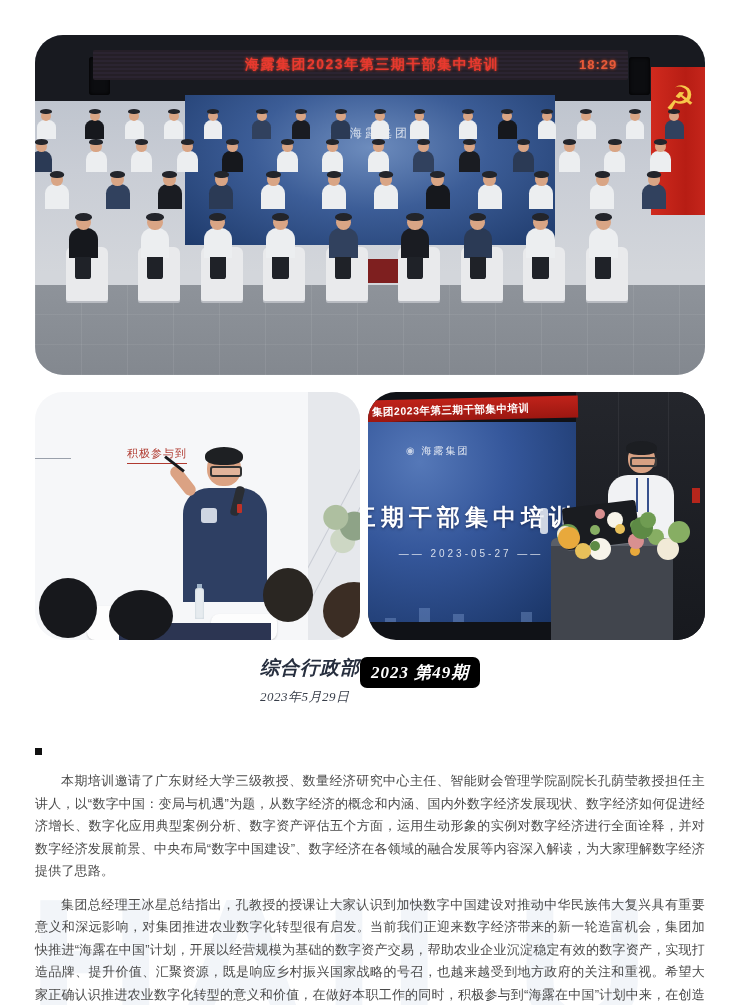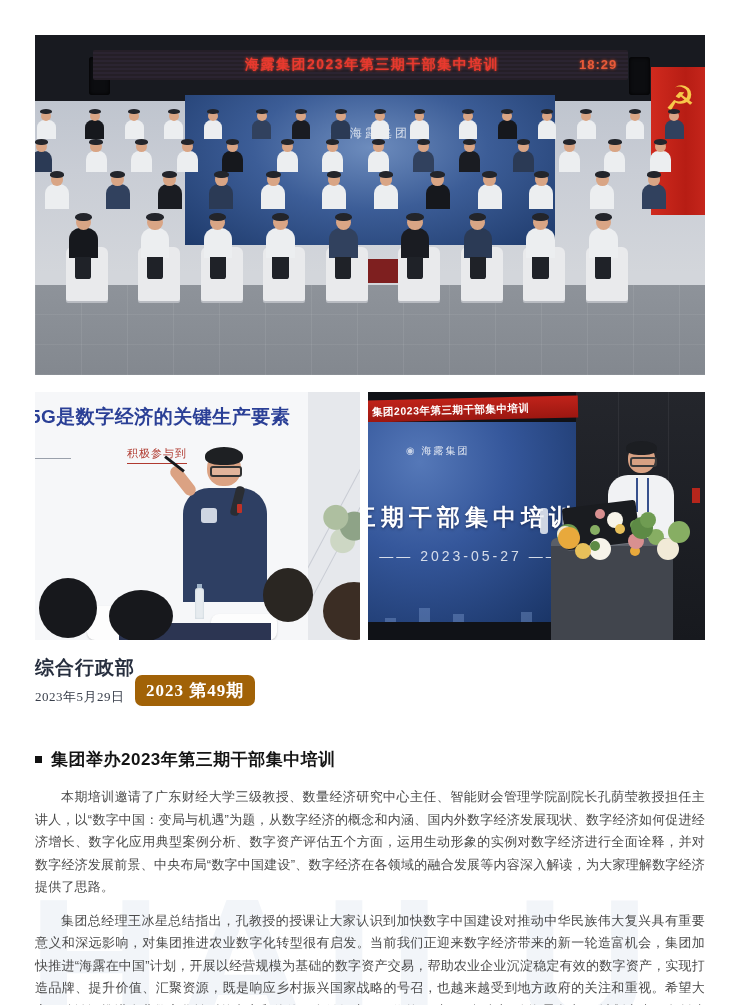--- a/index.html
+++ b/index.html
@@ -1,21 +1,21 @@
 <!DOCTYPE html>
 <html><head>
 <meta charset="utf-8">
 <style>
   html,body{margin:0;padding:0;background:#fff;}
   .page{position:relative;width:740px;height:1005px;background:#fff;overflow:hidden;
         font-family:"Liberation Sans","DejaVu Sans",sans-serif;}
   .content{position:absolute;left:35px;top:35px;width:670px;z-index:1;}
 
   
-  .photo{position:relative;overflow:hidden;background:#ddd;}
+  .photo{position:relative;overflow:hidden;background:#ddd;border-radius:28px;}
 
   
   .photo-group{width:670px;height:340px;background:linear-gradient(180deg,#b6bdc8 0%,#c9cdd5 40%,#d3d6db 70%);}
   .pg-top{position:absolute;left:0;top:0;width:100%;height:66px;background:#181a20;}
   .speaker{position:absolute;width:21px;height:38px;background:#0c0d10;border-radius:3px;top:22px;box-shadow:inset 0 0 4px #000;}
   .sp-l{left:54px;} .sp-r{left:594px;}
   .led{position:absolute;left:58px;top:15px;width:535px;height:30px;
        background:repeating-linear-gradient(0deg,#251f27 0 2px,#2b2431 2px 4px);border-radius:2px;}
   .led-text{position:absolute;left:152px;top:6px;font-size:14px;font-weight:bold;color:#e8392f;
             letter-spacing:1.5px;text-shadow:0 0 3px rgba(255,70,40,.9);white-space:nowrap;}
@@ -86,43 +86,43 @@
   .st-redbox{position:absolute;left:324px;top:96px;width:8px;height:15px;background:#b5261c;}
   .st-banner{position:absolute;left:-4px;top:6px;width:206px;height:22px;transform:rotate(-1.4deg);
              background:linear-gradient(180deg,#c0231a,#9c1711);color:#fff;font-size:10.5px;font-weight:bold;
              letter-spacing:.5px;line-height:22px;padding-left:8px;white-space:nowrap;overflow:hidden;}
   .st-screen{position:absolute;left:0;top:30px;width:208px;height:200px;overflow:hidden;
              background:radial-gradient(ellipse at 25% 20%,#5578b8 0%,#35579b 40%,#16305f 100%);}
   .st-logo{position:absolute;left:38px;top:22px;font-size:10px;color:rgba(255,255,255,.85);letter-spacing:2px;}
   .st-logo:before{content:"◉ ";opacity:.8;}
   .st-title{position:absolute;left:-15px;top:80px;font-size:23px;font-weight:bold;color:#fff;
             letter-spacing:5px;white-space:nowrap;text-shadow:0 1px 3px rgba(0,0,30,.5);}
-  .st-date{position:absolute;left:8px;top:126px;width:190px;text-align:center;font-size:14px;
+  .st-date{position:absolute;left:8px;top:126px;width:190px;text-align:center;font-size:10px;
            letter-spacing:3px;color:rgba(255,255,255,.8);}
   .st-date:before{content:"—— ";} .st-date:after{content:" ——";}
   .st-skyline{position:absolute;left:0;top:158px;width:208px;height:72px;}
   .st-podium{position:absolute;left:183px;top:146px;width:122px;height:102px;background:#41454d;border-radius:6px 6px 0 0;}
   .st-podium:before{content:"";position:absolute;left:0;top:0;width:100%;height:8px;background:#5a5f68;border-radius:6px 6px 0 0;}
   .st-laptop{position:absolute;left:196px;top:112px;width:74px;height:42px;background:#1a1c20;transform:rotate(-7deg);
              border-radius:3px;box-shadow:0 1px 0 rgba(255,255,255,.12);}
   .st-person{position:absolute;left:238px;top:46px;width:70px;height:110px;}
   .st-phead{position:absolute;left:22px;top:6px;width:27px;height:29px;border-radius:50% 50% 46% 46%;background:#d8a183;}
   .st-phead:before{content:"";position:absolute;left:-2px;right:-2px;top:-3px;height:14px;border-radius:50% 50% 40% 40%;background:#1c1e22;}
   .st-pglasses{position:absolute;left:24px;top:19px;width:23px;height:6px;border:2px solid #3a3a3a;border-radius:3px;}
   .st-pbody{position:absolute;left:2px;top:37px;width:66px;height:74px;border-radius:20px 20px 0 0;background:#f1f2f4;}
   .st-lanyard{position:absolute;left:30px;top:40px;width:9px;height:34px;border-left:2px solid #37508c;border-right:2px solid #37508c;}
   .st-bottle{position:absolute;left:172px;top:116px;width:8px;height:26px;background:rgba(235,240,245,.85);border-radius:3px;}
   .flowers{position:absolute;left:168px;top:110px;width:152px;height:58px;}
 
   
-  .meta-row{display:flex;justify-content:flex-start;align-items:flex-start;margin-top:15px;height:56px;}
+  .meta-row{display:flex;justify-content:center;align-items:flex-start;margin-top:15px;height:56px;font-style:italic;}
   .dept{font-family:"Liberation Serif","DejaVu Serif",serif;font-size:19px;font-weight:bold;color:#262e3e;letter-spacing:1px;}
   .date{font-family:"Liberation Serif","DejaVu Serif",serif;font-size:13px;color:#383e4a;margin-top:7px;letter-spacing:.5px;}
-  .issue-badge{background:#a16207;color:#fff;font-family:"Liberation Serif","DejaVu Serif",serif;
-               font-size:17px;font-weight:bold;padding:4px 11px;border-radius:7px;letter-spacing:1px;margin-top:20px;}
+  .issue-badge{background:#000000;color:#fff;font-family:"Liberation Serif","DejaVu Serif",serif;
+               font-size:17px;font-weight:bold;padding:4px 11px;border-radius:7px;letter-spacing:1px;margin-top:2px;}
 
   
   .headline{display:flex;align-items:center;gap:9px;margin-top:37px;font-size:17px;font-weight:bold;color:#141414;letter-spacing:.5px;}
   .bullet{width:7px;height:7px;background:#111;flex:0 0 auto;}
   .body-text{margin-top:15px;position:relative;z-index:1;}
   .body-text p{margin:0 0 11px;font-size:13px;line-height:22.5px;color:#4a4a4a;
                text-align:justify;text-indent:2em;letter-spacing:.2px;}
   .watermark{position:absolute;left:28px;top:858px;z-index:0;font-size:185px;font-weight:bold;
              color:#f2f5f9;letter-spacing:14px;white-space:nowrap;user-select:none;}
 </style>
@@ -375,21 +375,20 @@
             <i class="p-legs"></i>
           </div>
         </div>
     </div>
 
     <div class="midrow">
 
       <div class="photo photo-lecture">
         <div class="lx-wall"></div>
         <div class="lx-plant"></div>
-        <span class="slide-title">5G是数字经济的关键生产要素</span>
         <span class="slide-line"></span>
         <span class="slide-subtitle">积极参与到</span>
         <div class="lx-speaker">
           <i class="lx-body"></i>
           <i class="lx-head"></i>
           <i class="lx-glasses"></i>
           <i class="lx-arm"></i>
           <i class="lx-pen"></i>
           <i class="lx-mic"></i>
           <i class="lx-patch"></i>
@@ -457,20 +456,19 @@
     <div class="meta-row">
       <div>
         <div class="dept">综合行政部</div>
         <div class="date">2023年5月29日</div>
       </div>
       <div class="issue-badge">2023 第49期</div>
     </div>
 
     <div class="headline">
       <span class="bullet"></span>
-      <span>集团举办2023年第三期干部集中培训</span>
     </div>
     <div class="body-text">
       <p>本期培训邀请了广东财经大学三级教授、数量经济研究中心主任、智能财会管理学院副院长孔荫莹教授担任主讲人，以“数字中国：变局与机遇”为题，从数字经济的概念和内涵、国内外数字经济发展现状、数字经济如何促进经济增长、数字化应用典型案例分析、数字资产评估五个方面，运用生动形象的实例对数字经济进行全面诠释，并对数字经济发展前景、中央布局“数字中国建设”、数字经济在各领域的融合发展等内容深入解读，为大家理解数字经济提供了思路。</p>
       <p>集团总经理王冰星总结指出，孔教授的授课让大家认识到加快数字中国建设对推动中华民族伟大复兴具有重要意义和深远影响，对集团推进农业数字化转型很有启发。当前我们正迎来数字经济带来的新一轮造富机会，集团加快推进“海露在中国”计划，开展以经营规模为基础的数字资产交易，帮助农业企业沉淀稳定有效的数字资产，实现打造品牌、提升价值、汇聚资源，既是响应乡村振兴国家战略的号召，也越来越受到地方政府的关注和重视。希望大家正确认识推进农业数字化转型的意义和价值，在做好本职工作的同时，积极参与到“海露在中国”计划中来，在创造企业价值中实现自我价值。</p>
     </div>
   </div>
 </div>
 
 </body></html>

